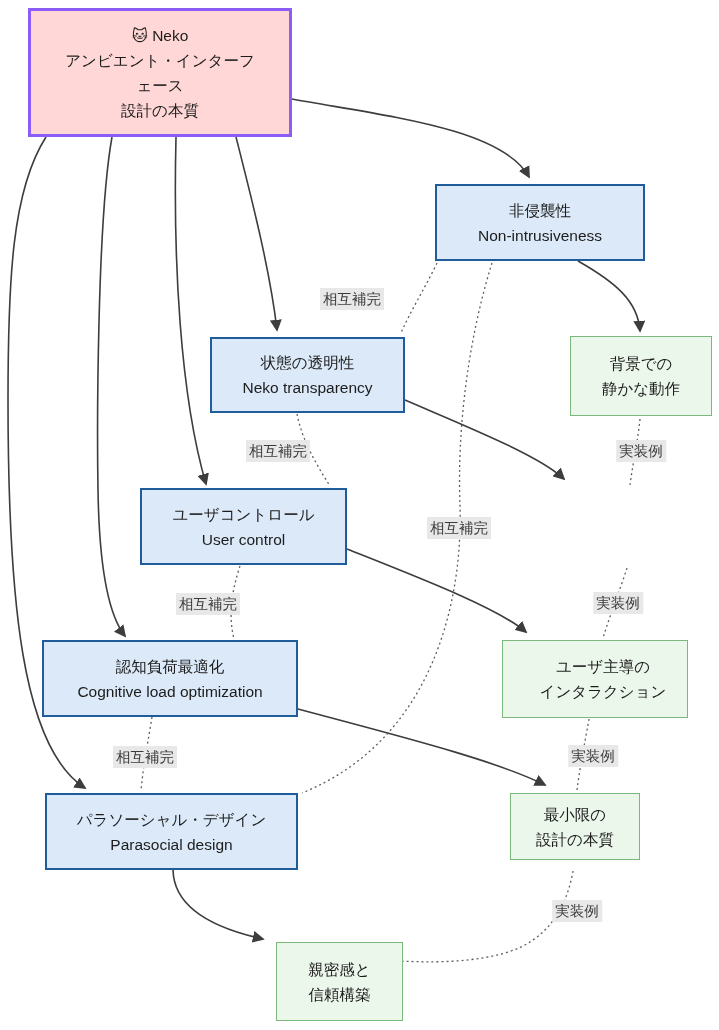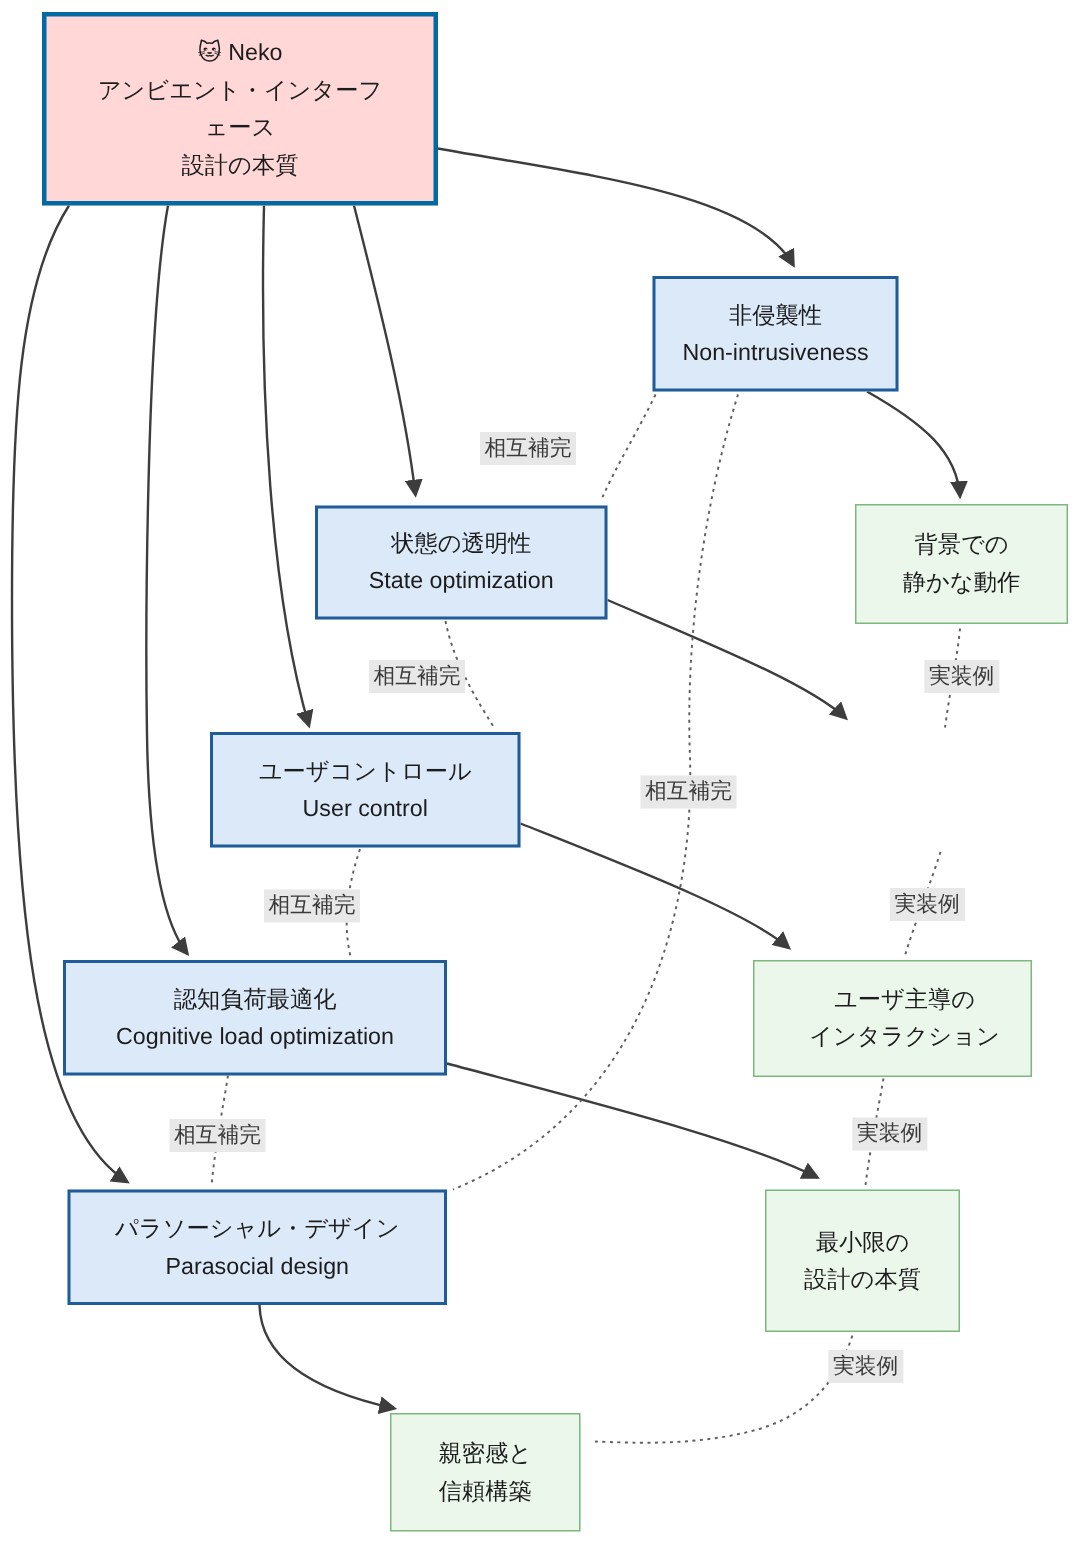--- a/index.html
+++ b/index.html
@@ -6,21 +6,21 @@
   body{font-family:"Liberation Sans","DejaVu Sans",sans-serif;}
   #canvas{position:relative;width:719px;height:1030px;background:#ffffff;overflow:hidden;}
   #edges{position:absolute;left:0;top:0;width:719px;height:1030px;}
   .edge-solid{fill:none;stroke:#3d3d3d;stroke-width:1.6px;}
   .edge-dotted{fill:none;stroke:#5f5f5f;stroke-width:1.3px;stroke-dasharray:2 3;}
   .node{
     position:absolute;display:flex;flex-direction:column;align-items:center;justify-content:center;
     text-align:center;box-sizing:border-box;font-size:15.5px;line-height:25px;color:#1c1c1c;
   }
   .node .l{display:block;white-space:nowrap;}
-  .node-red{background:#ffd7d7;border:3px solid #0369a1;}
+  .node-red{background:#ffd7d7;border:3px solid #8b5cf6;}
   .node-blue{background:#dbe9f9;border:2px solid #1f5c99;}
   .node-green{background:#ecf7ec;border:1.5px solid #7cb77c;}
   .elabel{
     position:absolute;transform:translate(-50%,-50%);
     background:#e8e8e8;color:#3a3a3a;font-size:14.5px;line-height:20px;
     padding:1px 3px;white-space:nowrap;font-family:Liberation Serif, serif;
   }
 </style>
 </head>
 <body>
@@ -56,28 +56,28 @@
     <path class="edge-dotted" d="M 573,871 C 567,905 550,940 505,953 C 465,964 425,962 396,961"></path>
   </svg>
 
   <div class="node node-red" style="left:28px;top:8px;width:264px;height:129px;">
     <span class="l">🐱 Neko</span>
     <span class="l">アンビエント・インターフ</span>
     <span class="l">ェース</span>
     <span class="l">設計の本質</span>
   </div>
 
-  <div class="node node-blue" style="left:435px;top:184px;width:164px;height:77px;">
+  <div class="node node-blue" style="left:435px;top:184px;width:210px;height:77px;">
     <span class="l">非侵襲性</span>
     <span class="l">Non-intrusiveness</span>
   </div>
 
   <div class="node node-blue" style="left:210px;top:337px;width:195px;height:76px;">
     <span class="l">状態の透明性</span>
-    <span class="l">State optimization</span>
+    <span class="l">Neko transparency</span>
   </div>
 
   <div class="node node-blue" style="left:140px;top:488px;width:207px;height:77px;">
     <span class="l">ユーザコントロール</span>
     <span class="l">User control</span>
   </div>
 
   <div class="node node-blue" style="left:45px;top:793px;width:253px;height:77px;">
     <span class="l">パラソーシャル・デザイン</span>
     <span class="l">Parasocial design</span>
@@ -92,26 +92,26 @@
     <span class="l">背景での</span>
     <span class="l">静かな動作</span>
   </div>
 
 
   <div class="node node-green" style="left:502px;top:640px;width:186px;height:78px;padding-left:16px;">
     <span class="l">ユーザ主導の</span>
     <span class="l">インタラクション</span>
   </div>
 
-  <div class="node node-green" style="left:510px;top:793px;width:130px;height:95px;justify-content:center;">
+  <div class="node node-green" style="left:510px;top:793px;width:130px;height:67px;justify-content:center;">
     <span class="l">最小限の</span>
     <span class="l">設計の本質</span>
   </div>
 
-  <div class="node node-green" style="left:260px;top:942px;width:127px;height:79px;">
+  <div class="node node-green" style="left:276px;top:942px;width:127px;height:79px;">
     <span class="l">親密感と</span>
     <span class="l">信頼構築</span>
   </div>
 
   <div class="elabel" style="left:352px;top:299px;">相互補完</div>
   <div class="elabel" style="left:278px;top:451px;">相互補完</div>
   <div class="elabel" style="left:208px;top:604px;">相互補完</div>
   <div class="elabel" style="left:145px;top:757px;">相互補完</div>
   <div class="elabel" style="left:459px;top:528px;">相互補完</div>
   <div class="elabel" style="left:641px;top:451px;">実装例</div>

